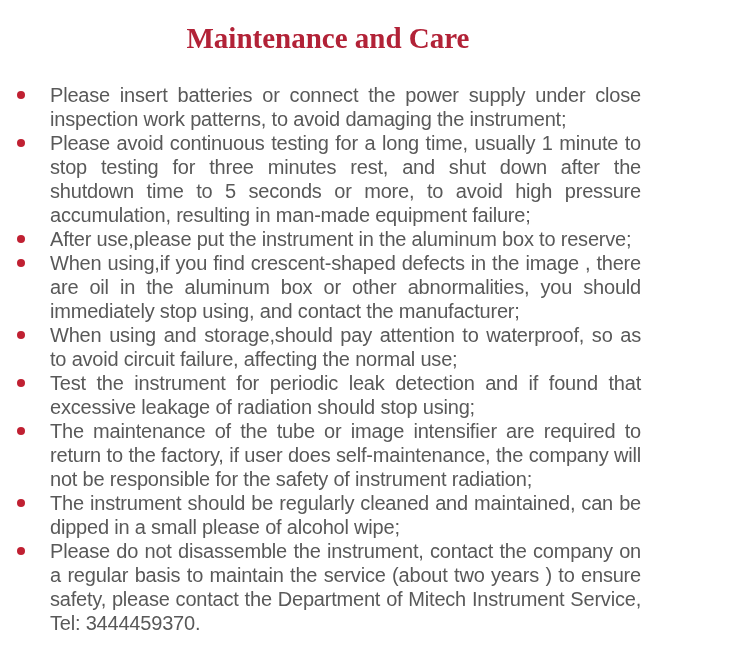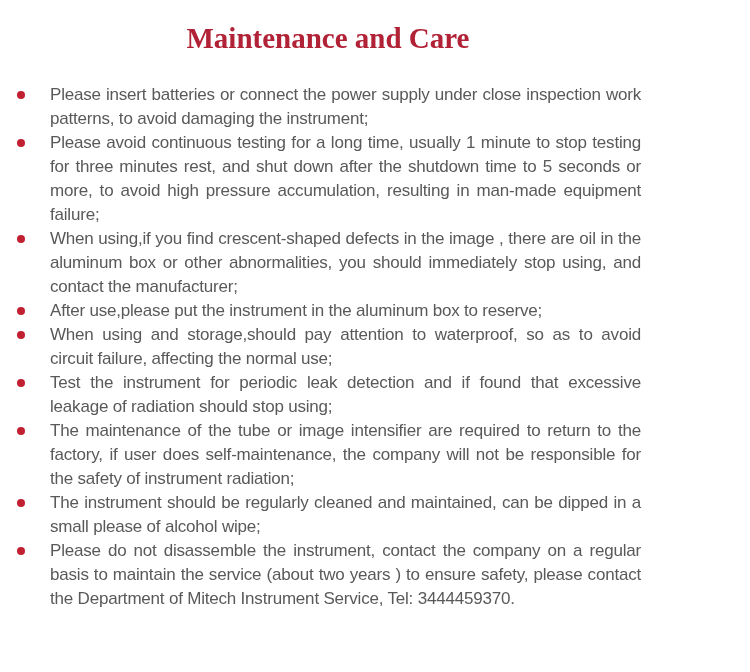--- a/index.html
+++ b/index.html
@@ -53,21 +53,21 @@
     left: 17px;
     top: 8px;
     width: 8px;
     height: 8px;
     border-radius: 50%;
     background: var(--bullet-color, #C02032);
   }
 
   .item-text {
     flex: 1 1 auto;
-    font-size: 17px;
+    font-size: 20px;
     line-height: 24px;
     letter-spacing: -0.2px;
     color: var(--text-color, #595959);
     text-align: justify;
     text-justify: inter-word;
   }
 </style>
 </head>
 <body>
 
@@ -89,28 +89,28 @@
       <span class="bullet-cell">
           <span class="bullet"></span>
         </span>
       <span class="item-text">Please avoid continuous testing for a long time, usually 1 minute to stop testing for three minutes rest, and shut down after the shutdown time to 5 seconds or more, to avoid high pressure accumulation, resulting in man-made equipment failure;</span>
     </li>
 
     <li class="item">
       <span class="bullet-cell">
           <span class="bullet"></span>
         </span>
-      <span class="item-text">When using,if you find crescent-shaped defects in the image , there are oil in the aluminum box or other abnormalities, you should immediately stop using, and contact the manufacturer;</span>
+      <span class="item-text">After use,please put the instrument in the aluminum box to reserve;</span>
     </li>
 
     <li class="item">
       <span class="bullet-cell">
           <span class="bullet"></span>
         </span>
-      <span class="item-text">After use,please put the instrument in the aluminum box to reserve;</span>
+      <span class="item-text">When using,if you find crescent-shaped defects in the image , there are oil in the aluminum box or other abnormalities, you should immediately stop using, and contact the manufacturer;</span>
     </li>
 
     <li class="item">
       <span class="bullet-cell">
           <span class="bullet"></span>
         </span>
       <span class="item-text">When using and storage,should pay attention to waterproof, so as to avoid circuit failure, affecting the normal use;</span>
     </li>
 
     <li class="item">

